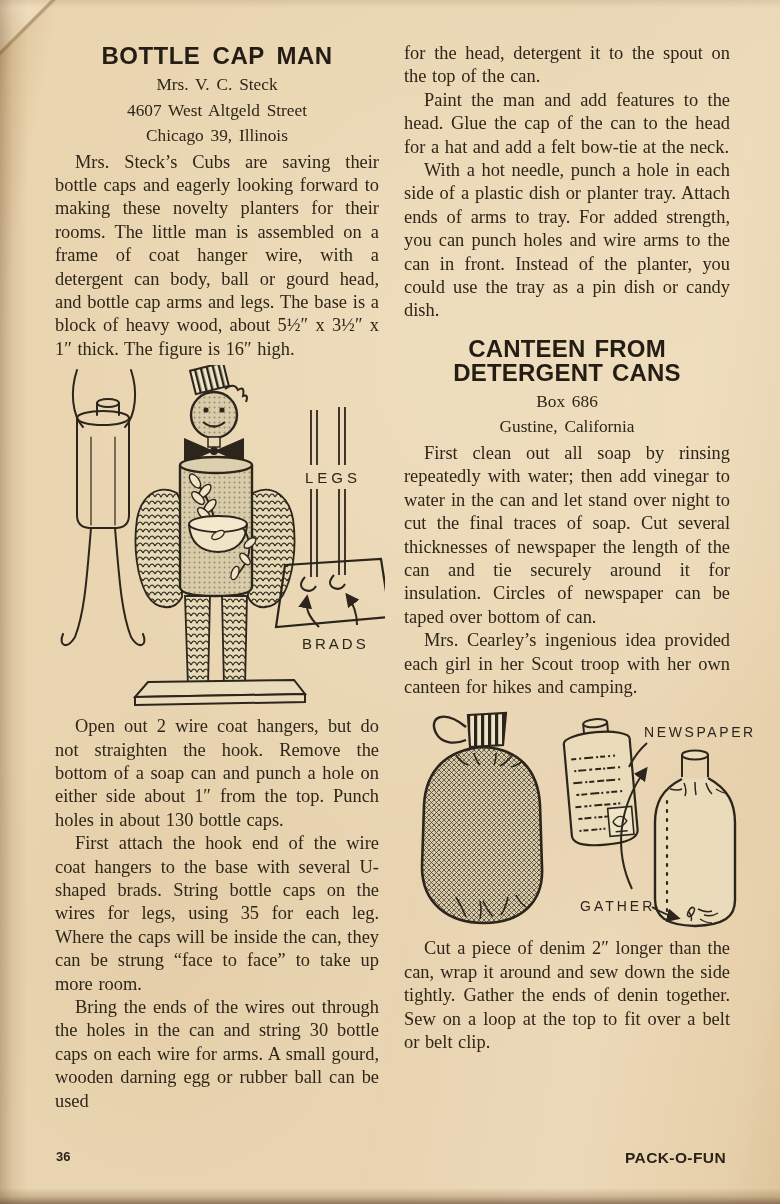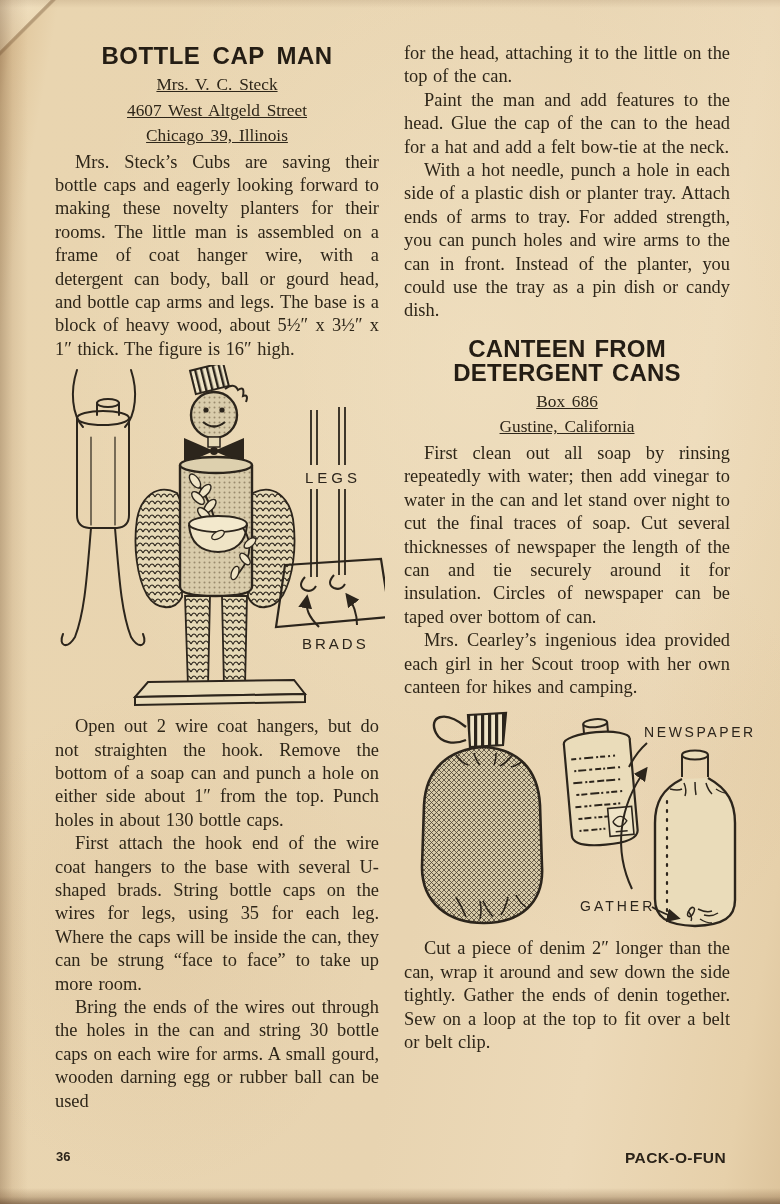--- a/index.html
+++ b/index.html
@@ -24,21 +24,21 @@
     background:linear-gradient(135deg, transparent 38%, rgba(110,80,50,.38) 39%, rgba(110,80,50,.38) 41.5%, transparent 43%);}
 
   .col{position:absolute;top:40px;}
   .col-left{left:55px;width:324px;}
   .col-right{left:404px;top:42px;width:326px;}
 
   .article-title{font-family:"Liberation Sans",sans-serif;font-weight:bold;
     font-size:24px;line-height:24px;letter-spacing:.5px;word-spacing:5px;
     text-align:center;color:#241d14;margin:4px 0 4px;}
   .article-title.tight{word-spacing:2px;letter-spacing:.2px;margin-top:14px;}
-  .byline{text-align:center;font-size:17.3px;line-height:25.5px;color:#2e2619;word-spacing:2.5px;margin-bottom:2px;text-decoration:underline;}
+  .byline{text-align:center;font-size:17.3px;line-height:25.5px;color:#2e2619;word-spacing:2.5px;margin-bottom:2px;}
   .body-text p{margin:0;font-size:18.4px;line-height:23.4px;color:#2e2619;text-align:justify;word-spacing:1px;}
   .body-text p.indent{text-indent:20px;}
 
   .figure{display:block;margin:4px 0 2px;}
   .fig1{margin-left:-8px;}
   .fig2{margin-left:0;margin-top:6px;margin-bottom:0;}
 
   .page-num{position:absolute;left:56px;top:1149px;
     font-family:Liberation Sans, sans-serif;font-weight:bold;font-size:13px;color:#2b2319;}
   .brand{position:absolute;right:54px;top:1149px;
@@ -153,21 +153,21 @@
         <text class="hand" x="255" y="284" font-size="15" letter-spacing="3">BRADS</text>
       </g>
     </svg>
 
     <p class="indent">Open out 2 wire coat hangers, but do not straighten the hook. Remove the bottom of a soap can and punch a hole on either side about 1″ from the top. Punch holes in about 130 bottle caps.</p>
     <p class="indent">First attach the hook end of the wire coat hangers to the base with several U-shaped brads. String bottle caps on the wires for legs, using 35 for each leg. Where the caps will be inside the can, they can be strung “face to face” to take up more room.</p>
     <p class="indent">Bring the ends of the wires out through the holes in the can and string 30 bottle caps on each wire for arms. A small gourd, wooden darning egg or rubber ball can be used</p>
   </div>
 
   <div class="col col-right body-text">
-    <p>for the head, attaching it to the little on the top of the can.</p>
+    <p>for the head, detergent it to the spout on the top of the can.</p>
     <p class="indent">Paint the man and add features to the head. Glue the cap of the can to the head for a hat and add a felt bow-tie at the neck.</p>
     <p class="indent">With a hot needle, punch a hole in each side of a plastic dish or planter tray. Attach ends of arms to tray. For added strength, you can punch holes and wire arms to the can in front. Instead of the planter, you could use the tray as a pin dish or candy dish.</p>
 
     <div class="article-title tight">CANTEEN FROM DETERGENT CANS</div>
     <div class="byline">
       <div>Box 686</div>
       <div>Gustine, California</div>
     </div>
     <p class="indent">First clean out all soap by rinsing repeatedly with water; then add vinegar to water in the can and let stand over night to cut the final traces of soap. Cut several thicknesses of newspaper the length of the can and tie securely around it for insulation. Circles of newspaper can be taped over bottom of can.</p>
     <p class="indent">Mrs. Cearley’s ingenious idea provided each girl in her Scout troop with her own canteen for hikes and camping.</p>

